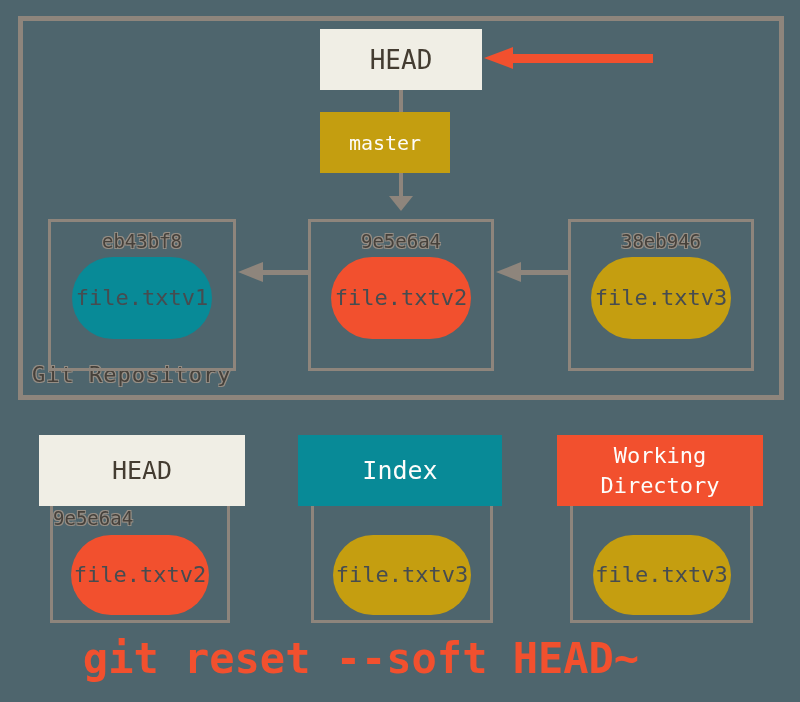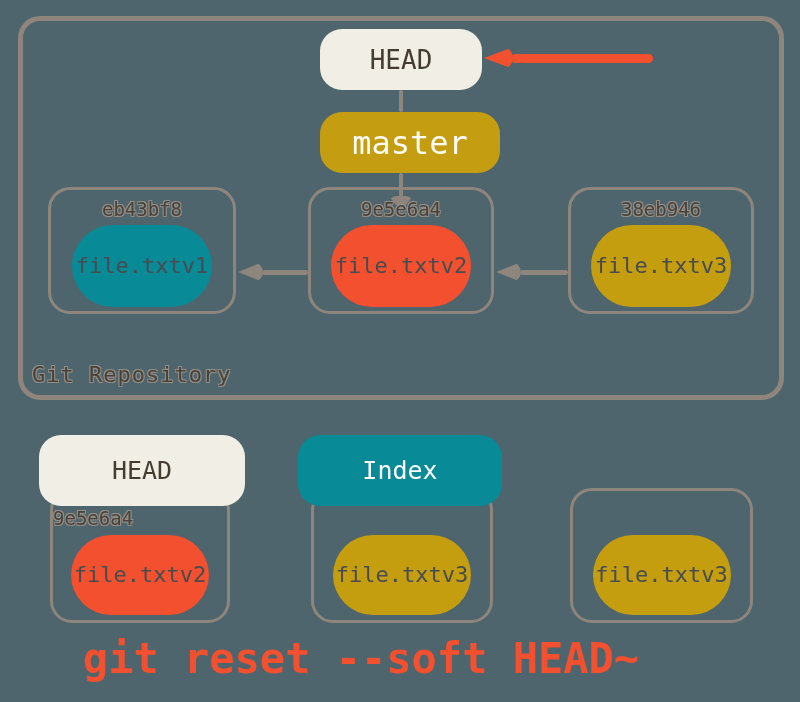--- a/index.html
+++ b/index.html
@@ -1,38 +1,38 @@
 <!DOCTYPE html>
 <html><head>
 <meta charset="utf-8">
 <style>
   html,body{margin:0;padding:0;background:#4e656d;}
   #stage{
     position:relative;width:800px;height:702px;background:#4e656d;
     font-family:"DejaVu Sans Mono","Liberation Mono",monospace;
     overflow:hidden;
   }
-  .abs{position:absolute;border-radius:22px;}
+  .abs{position:absolute;}
   
   .repo-box{
     left:18px;top:16px;width:766px;height:384px;
     border:5px solid #8e857c;box-sizing:border-box;
   }
   .outline-text{
     color:#46413b;
     text-shadow:-1px -1px 0 #968e85,1px -1px 0 #968e85,-1px 1px 0 #968e85,1px 1px 0 #968e85;
   }
   .repo-label{left:32px;top:362px;font-size:22px;letter-spacing:1px;}
   
   .labelbox{
     display:flex;align-items:center;justify-content:center;
     box-sizing:border-box;text-align:center;
   }
   .head-top{left:320px;top:29px;width:162px;height:61px;background:#f0eee5;color:#443c31;font-size:26px;}
-  .master{left:320px;top:112px;width:180px;height:61px;background:#c49e10;color:#fdfcf8;font-size:32px;}
+  .master{left:320px;top:112px;width:130px;height:61px;background:#c49e10;color:#fdfcf8;font-size:20px;}
   
   .red-arrow-head{
     left:484px;top:47px;width:0;height:0;
     border-top:11px solid transparent;border-bottom:11px solid transparent;
     border-right:29px solid #f2502e;
   }
   .red-arrow-body{left:511px;top:54px;width:142px;height:9px;background:#f2502e;}
   
   .vline1{left:399px;top:90px;width:4px;height:22px;background:#8e857c;}
   .vline2{left:399px;top:173px;width:4px;height:24px;background:#8e857c;}
@@ -44,21 +44,21 @@
   .larrow-head{
     width:0;height:0;top:262px;
     border-top:10px solid transparent;border-bottom:10px solid transparent;
     border-right:25px solid #8e857c;
   }
   .larrow-body{top:270px;height:5px;background:#8e857c;}
   .a1h{left:238px;} .a1b{left:262px;width:46px;}
   .a2h{left:496px;} .a2b{left:520px;width:48px;}
   
   .commit-box{
-    top:187px;height:127px;border:3px solid #8e857c;box-sizing:border-box;
+    top:219px;height:152px;border:3px solid #8e857c;box-sizing:border-box;
     text-align:center;
   }
   .cb1{left:48px;width:188px;} .cb2{left:308px;width:186px;} .cb3{left:568px;width:186px;}
   .hash{font-size:19px;margin-top:8px;}
   .blob{
     width:140px;height:82px;margin:5px auto 0;border-radius:44px;
     display:flex;flex-direction:row;align-items:center;justify-content:center;
     font-size:22px;line-height:1.3;color:#464c50;
   }
   .c-teal{background:#088a97;} .c-red{background:#f2502e;} .c-gold{background:#c59e10;}
@@ -153,16 +153,20 @@
       <span>v3</span>
     </div>
   </div>
 
   <div class="abs labelbox area-label al-head">
     <span>HEAD</span>
   </div>
   <div class="abs labelbox area-label al-index">
     <span>Index</span>
   </div>
+  <div class="abs labelbox area-label al-wd">
+    <span>Working
+Directory</span>
+  </div>
 
   <div class="abs caption">git reset --soft HEAD~</div>
 
 </div>
 
 </body></html>

